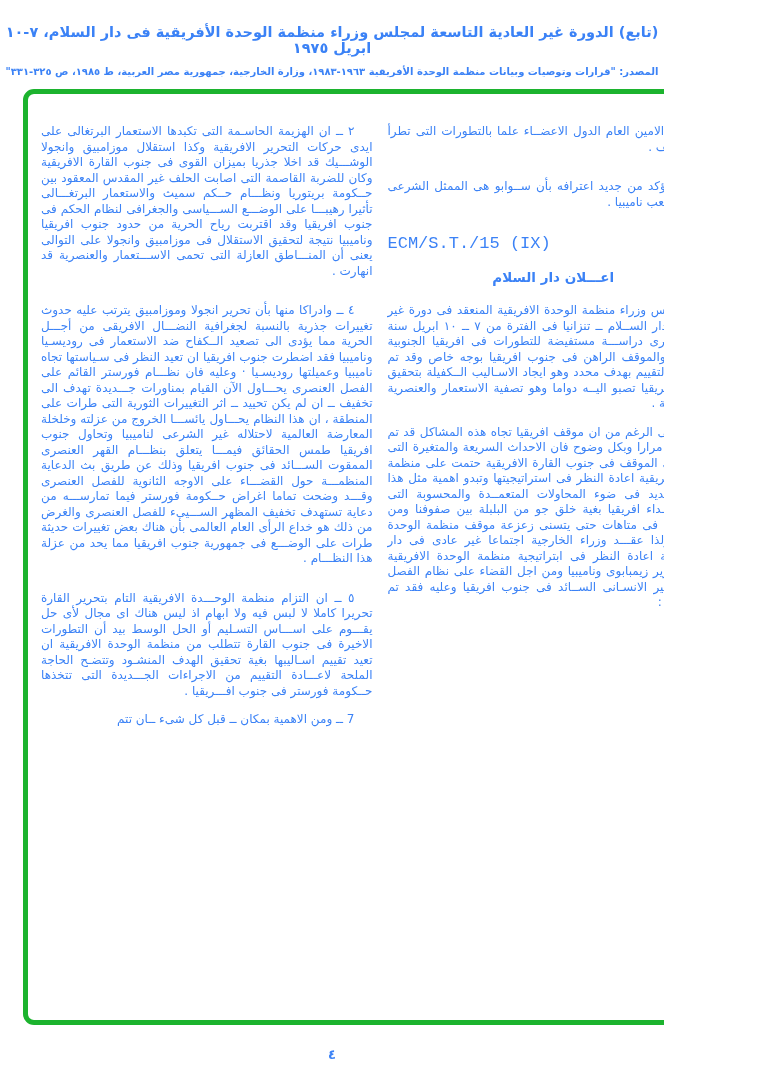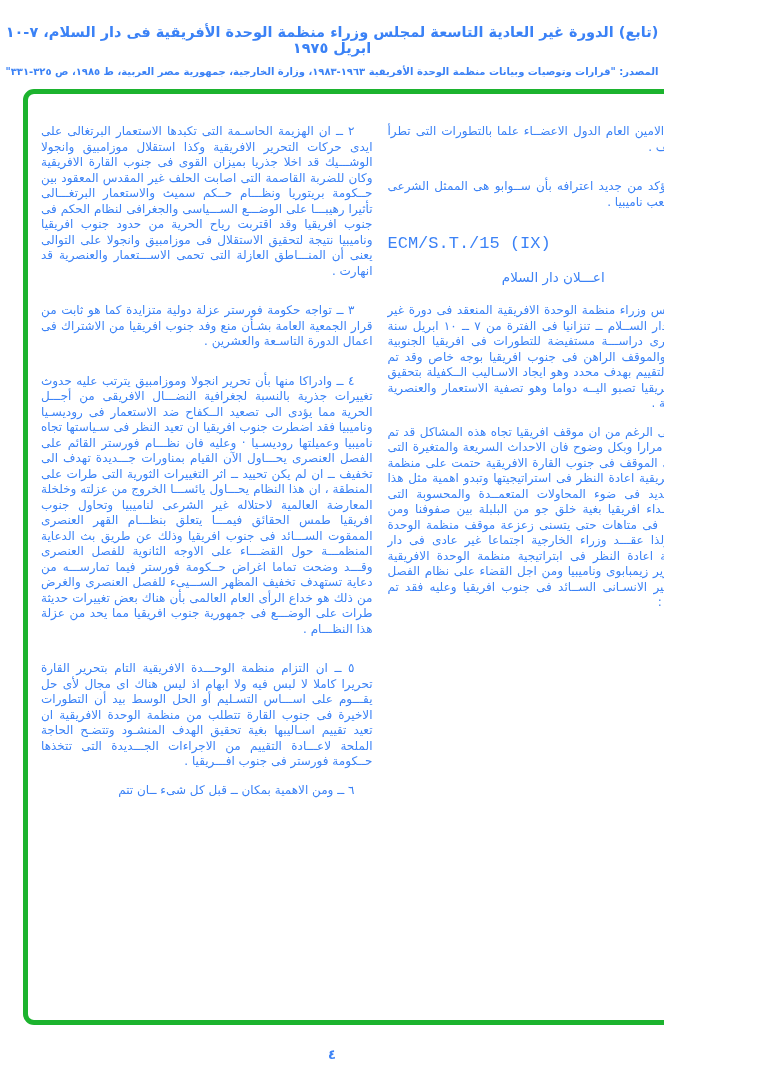--- a/index.html
+++ b/index.html
@@ -59,21 +59,21 @@
     direction: ltr;
     text-align: left;
     text-indent: 0 !important;
     font-family: Liberation Mono, monospace;
     font-size: 17px;
     margin: 26px 0 8px 0 !important;
   }
   .doc-heading {
     text-align: center;
     text-indent: 0 !important;
-    font-weight: normal;
+    font-weight: bold;
     font-size: 13.5px;
     margin: 18px 0 18px 0 !important;
   }
   .page-number {
     position: absolute;
     bottom: 16px;
     left: 0; right: 0;
     text-align: center;
     font-size: 13px;
     font-weight: bold;
@@ -96,24 +96,23 @@
         <p class="gap-lg">ويحيط الامين العام الدول الاعضــاء علما بالتطورات التى تطرأ على الموقف .</p>
         <p class="gap-lg">( ه ) يؤكد من جديد اعترافه بأن ســوابو هى الممثل الشرعى الأوحد لشــعب ناميبيا .</p>
         <p class="ref-code">ECM/S.T./15 (IX)</p>
         <p class="doc-heading">اعـــلان دار السلام</p>
         <p>ان مجلس وزراء منظمة الوحدة الافريقية المنعقد فى دورة غير عادية فى دار الســلام ــ تنزانيا فى الفترة من ٧ ــ ١٠ ابريل سنة ١٩٧٥ · اجرى دراســـة مستفيضة للتطورات فى افريقيا الجنوبية بوجه عام والموقف الراهن فى جنوب افريقيا بوجه خاص وقد تم اجراء هذا التقييم بهدف محدد وهو ايجاد الاسـاليب الــكفيلة بتحقيق ما كانت افريقيا تصبو اليــه دواما وهو تصفية الاستعمار والعنصرية تصفية كاملة .</p>
         <p>١ ــ على الرغم من ان موقف افريقيا تجاه هذه المشاكل قد تم التعبير عنه مرارا وبكل وضوح فان الاحداث السريعة والمتغيرة التى طرات على الموقف فى جنوب القارة الافريقية حتمت على منظمة الوحدة الافريقية اعادة النظر فى استراتيجيتها وتبدو اهمية مثل هذا التقييم الجديد فى ضوء المحاولات المتعمــدة والمحسوبة التى يجريها اعـــداء افريقيا بغية خلق جو من البلبلة بين صفوفنا ومن اجل ادخالنا فى متاهات حتى يتسنى زعزعة موقف منظمة الوحدة الافريقية ولذا عقـــد وزراء الخارجية اجتماعا غير عادى فى دار السلام بغية اعادة النظر فى ابتراتيجية منظمة الوحدة الافريقية بشــان تحرير زيمبابوى وناميبيا ومن اجل القضاء على نظام الفصل العنصرى غير الانسـانى الســائد فى جنوب افريقيا وعليه فقد تم تقرير الآتى :</p>
       </div>
 
       <div class="col">
         <p class="gap-lg">٢ ــ ان الهزيمة الحاسـمة التى تكبدها الاستعمار البرتغالى على ايدى حركات التحرير الافريقية وكذا استقلال موزامبيق وانجولا الوشـــيك قد اخلا جذريا بميزان القوى فى جنوب القارة الافريقية وكان للضربة القاصمة التى اصابت الحلف غير المقدس المعقود بين حــكومة بريتوريا ونظـــام حــكم سميث والاستعمار البرتغـــالى تأثيرا رهيبـــا على الوضـــع الســـياسى والجغرافى لنظام الحكم فى جنوب افريقيا وقد اقتربت رياح الحرية من حدود جنوب افريقيا وناميبيا نتيجة لتحقيق الاستقلال فى موزامبيق وانجولا على التوالى يعنى أن المنـــاطق العازلة التى تحمى الاســـتعمار والعنصرية قد انهارت .</p>
-        <p class="gap-lg">٣ ــ تواجه حكومة فورستر عزلة دولية متزايدة كما هو ثابت من قرار الجمعية العامة بشـأن منع وفد جنوب افريقيا من الاشتراك فى اعمال الدورة التاسـعة والعشرين .</p>
         <p class="gap-lg">٤ ــ وادراكا منها بأن تحرير انجولا وموزامبيق يترتب عليه حدوث تغييرات جذرية بالنسبة لجغرافية النضـــال الافريقى من أجـــل الحرية مما يؤدى الى تصعيد الــكفاح ضد الاستعمار فى روديسـيا وناميبيا فقد اضطرت جنوب افريقيا ان تعيد النظر فى سـياستها تجاه ناميبيا وعميلتها روديسـيا · وعليه فان نظـــام فورستر القائم على الفصل العنصرى يحـــاول الآن القيام بمناورات جـــديدة تهدف الى تخفيف ــ ان لم يكن تحييد ــ اثر التغييرات الثورية التى طرات على المنطقة ، ان هذا النظام يحـــاول يائســـا الخروج من عزلته وخلخلة المعارضة العالمية لاحتلاله غير الشرعى لناميبيا وتحاول جنوب افريقيا طمس الحقائق فيمـــا يتعلق بنظـــام القهر العنصرى الممقوت الســـائد فى جنوب افريقيا وذلك عن طريق بث الدعاية المنظمـــة حول القضـــاء على الاوجه الثانوية للفصل العنصرى وقـــد وضحت تماما اغراض حــكومة فورستر فيما تمارســـه من دعاية تستهدف تخفيف المظهر الســـيىء للفصل العنصرى والغرض من ذلك هو خداع الرأى العام العالمى بأن هناك بعض تغييرات حديثة طرات على الوضـــع فى جمهورية جنوب افريقيا مما يحد من عزلة هذا النظـــام .</p>
         <p>٥ ــ ان التزام منظمة الوحـــدة الافريقية التام بتحرير القارة تحريرا كاملا لا لبس فيه ولا ابهام اذ ليس هناك اى مجال لأى حل يقـــوم على اســـاس التسـليم أو الحل الوسط بيد أن التطورات الاخيرة فى جنوب القارة تتطلب من منظمة الوحدة الافريقية ان تعيد تقييم اسـاليبها بغية تحقيق الهدف المنشـود وتتضـح الحاجة الملحة لاعـــادة التقييم من الاجراءات الجـــديدة التى تتخذها حــكومة فورستر فى جنوب افـــريقيا .</p>
-        <p>٦ ــ ومن الاهمية بمكان ــ قبل كل شىء ــان تتم</p>
+        <p>7 ــ ومن الاهمية بمكان ــ قبل كل شىء ــان تتم</p>
       </div>
 
     </div>
   </div>
 
   <div class="page-number">٤</div>
 
 </div>
 
 </body></html>

